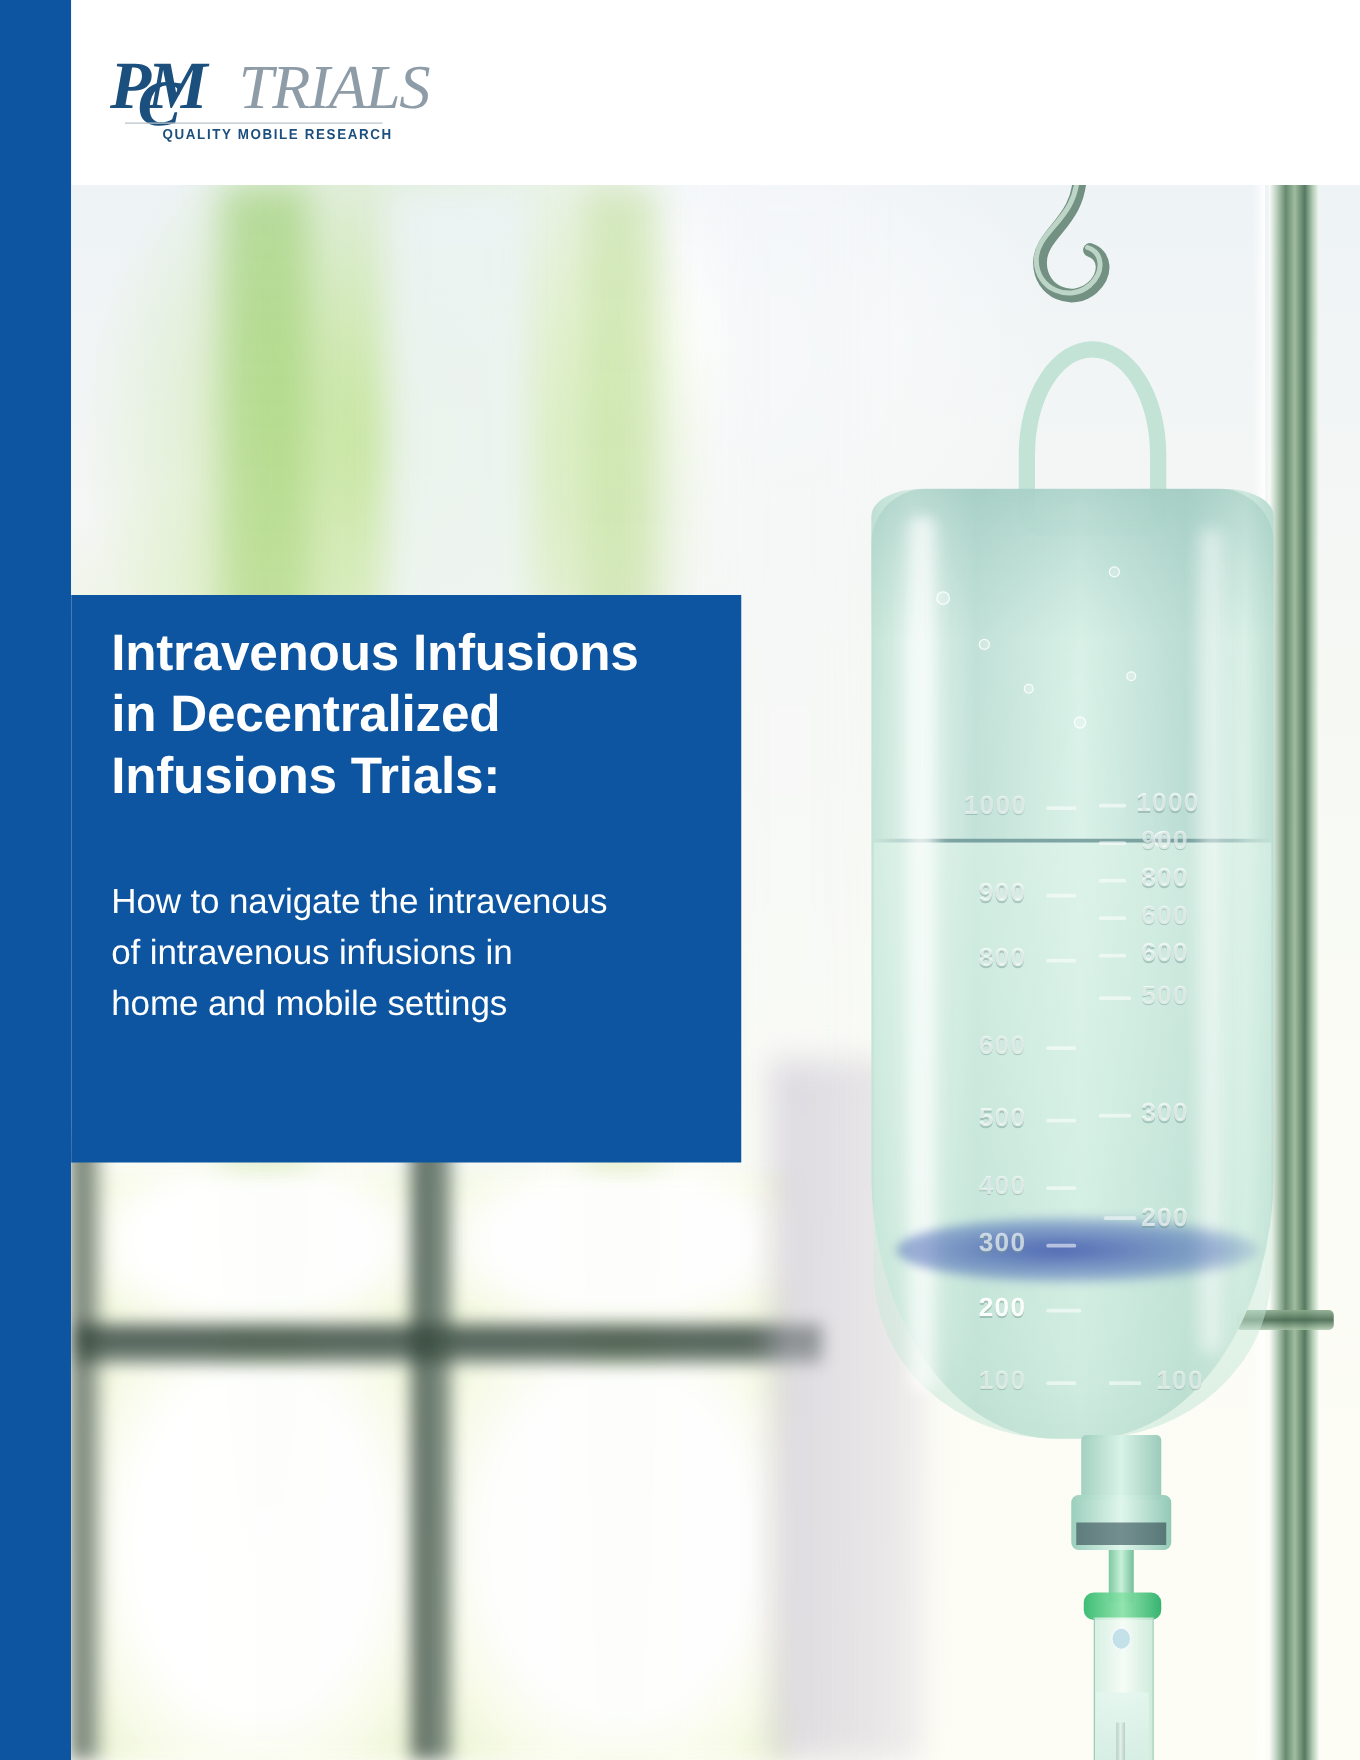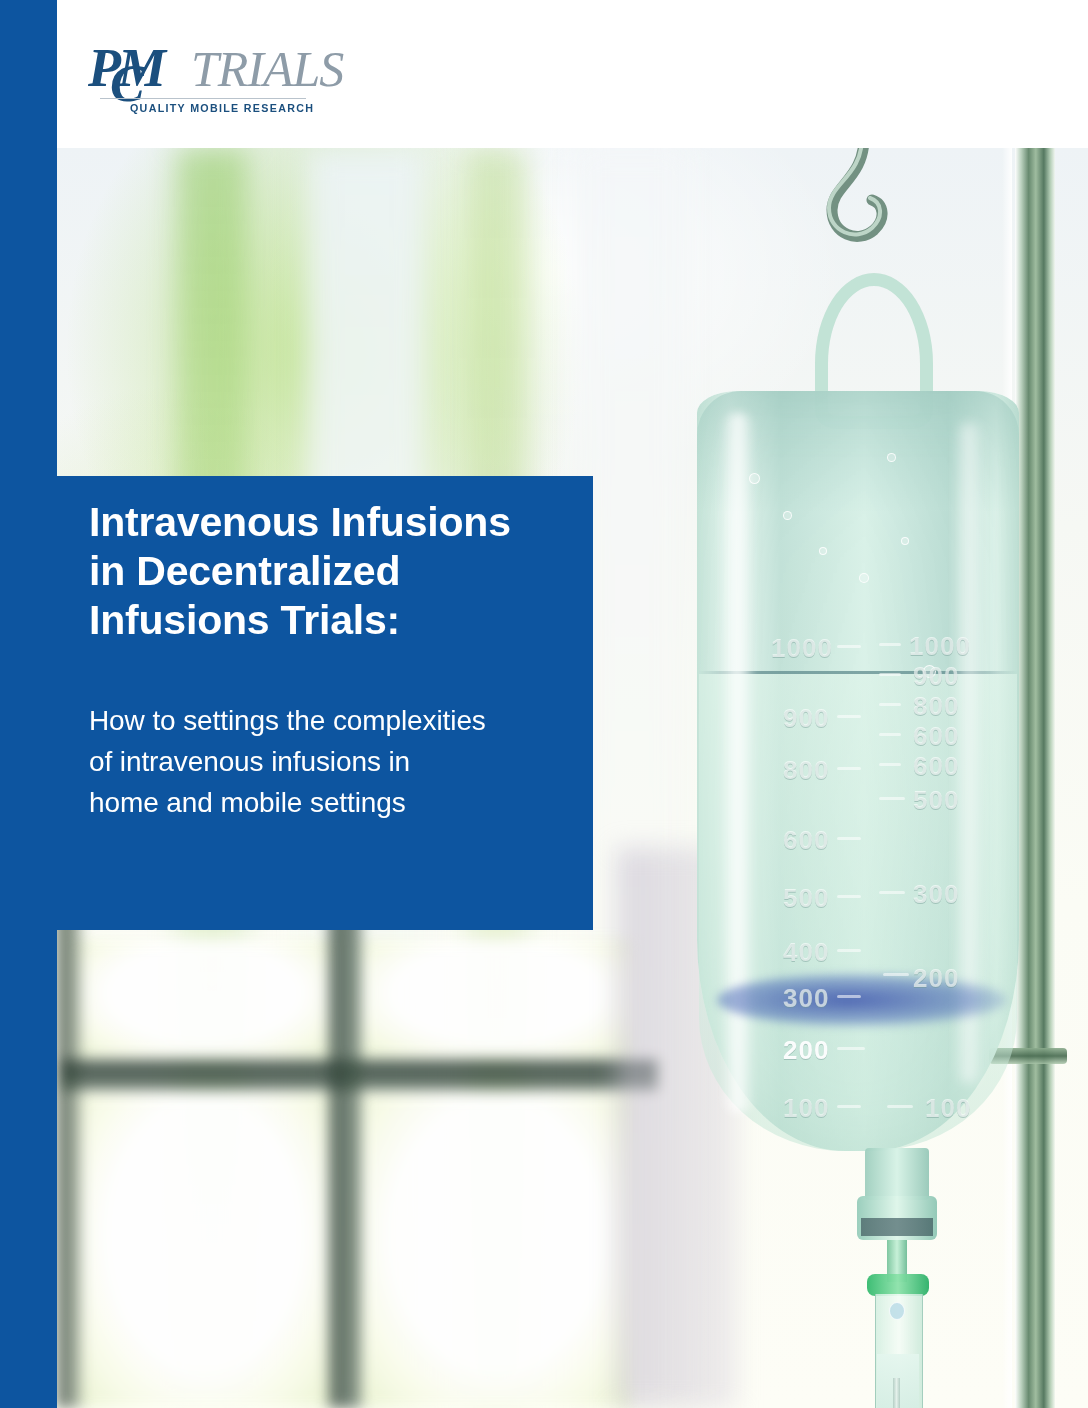--- a/index.html
+++ b/index.html
@@ -295,21 +295,21 @@
     position: absolute;
     border-radius: 50%;
     border: 1.5px solid rgba(255,255,255,0.85);
     background: rgba(255,255,255,0.25);
   }
 
   
   .grad {
     position: absolute;
     font-family: "Liberation Sans", sans-serif;
-    font-size: 26px;
+    font-size: 21px;
     font-weight: bold;
     letter-spacing: 1px;
     color: rgba(255,255,255,0.62);
     text-shadow: 0 1px 0 rgba(110,150,145,0.45);
     white-space: nowrap;
   }
   .grad-left  { right: auto; }
   .tick {
     position: absolute;
     height: 3px;
@@ -532,19 +532,19 @@
 
   </div>
 
   <div class="title-block">
     <h1 class="title">
       <span>Intravenous Infusions</span><br>
       <span>in Decentralized</span><br>
       <span>Infusions Trials:</span>
     </h1>
     <p class="subtitle">
-      <span>How to settings the complexities</span><br>
+      <span>How to navigate the intravenous</span><br>
       <span>of intravenous infusions in</span><br>
       <span>home and mobile settings</span>
     </p>
   </div>
 
 </div>
 
 </body></html>

